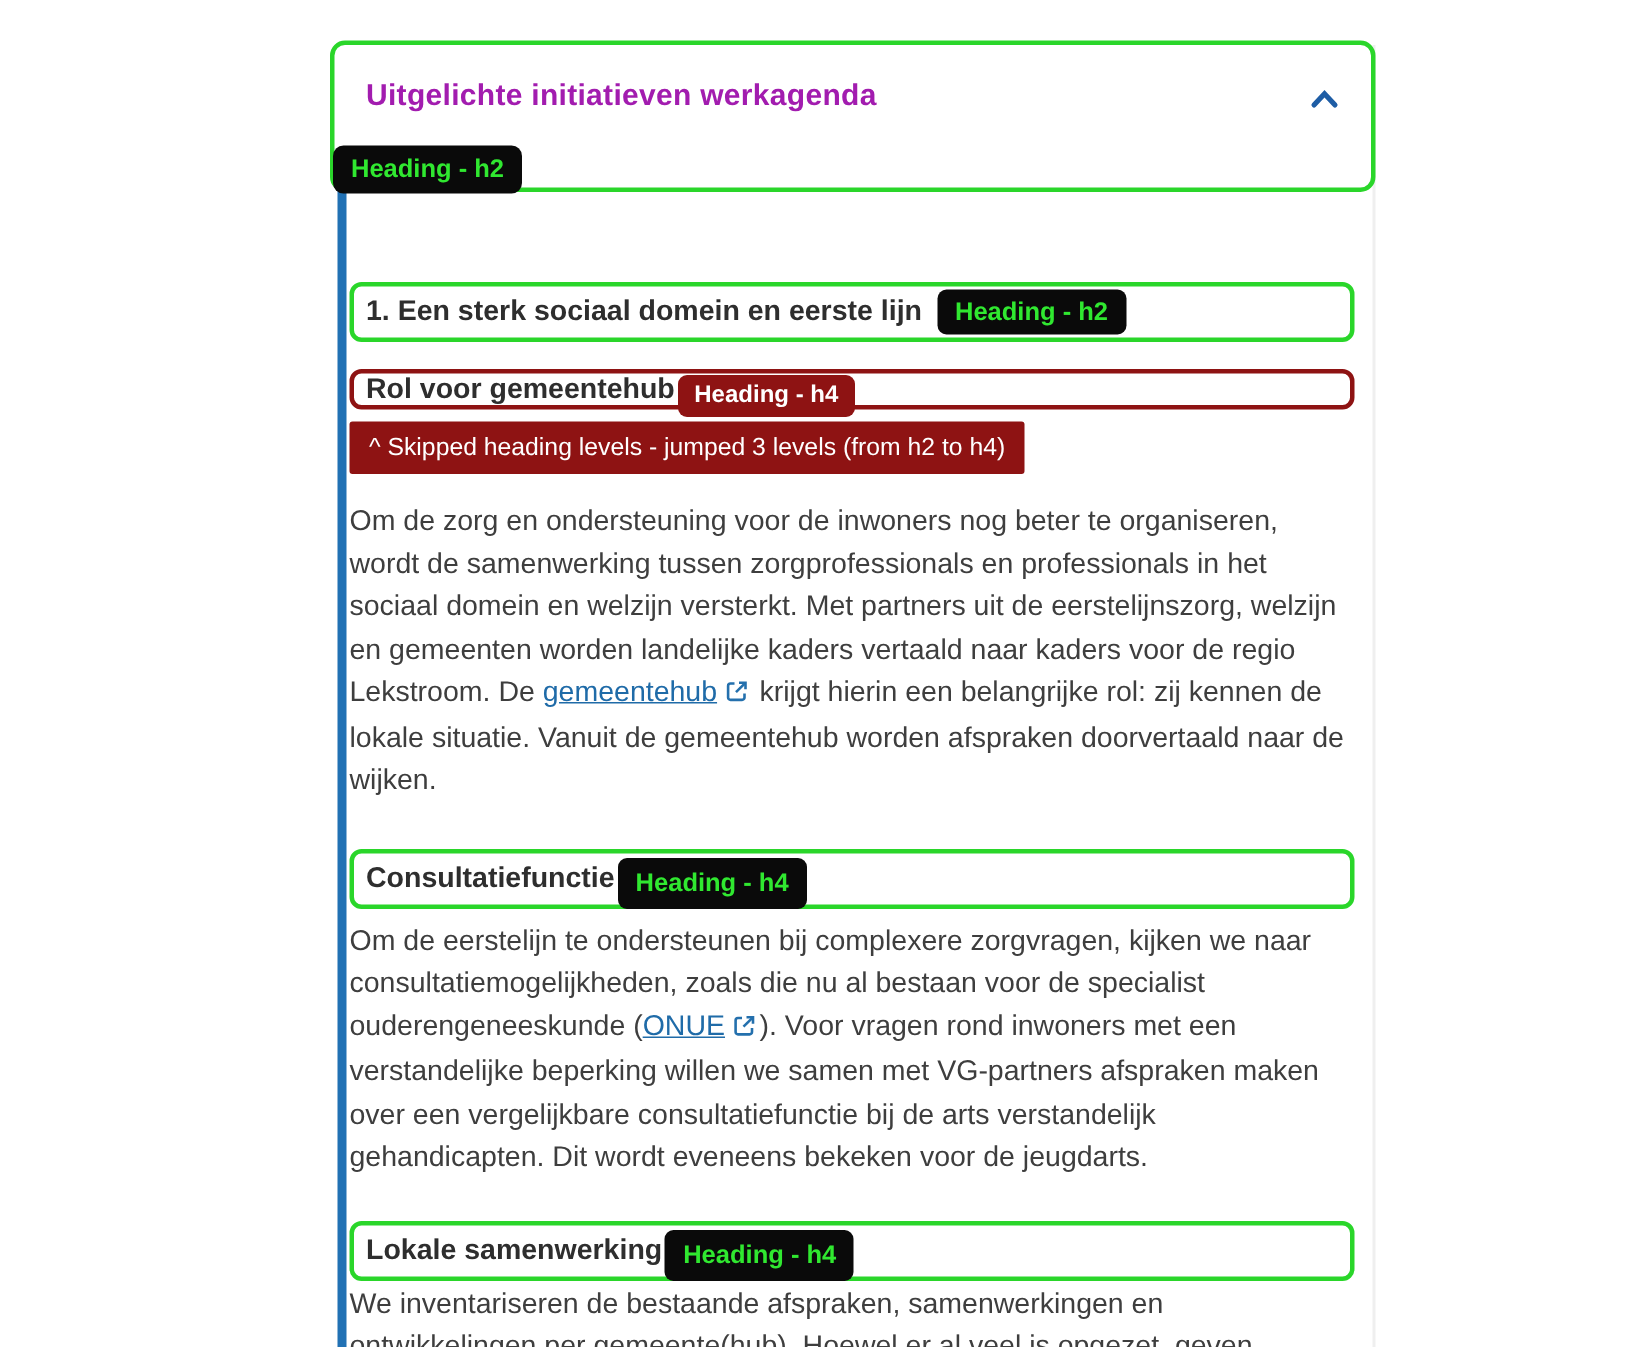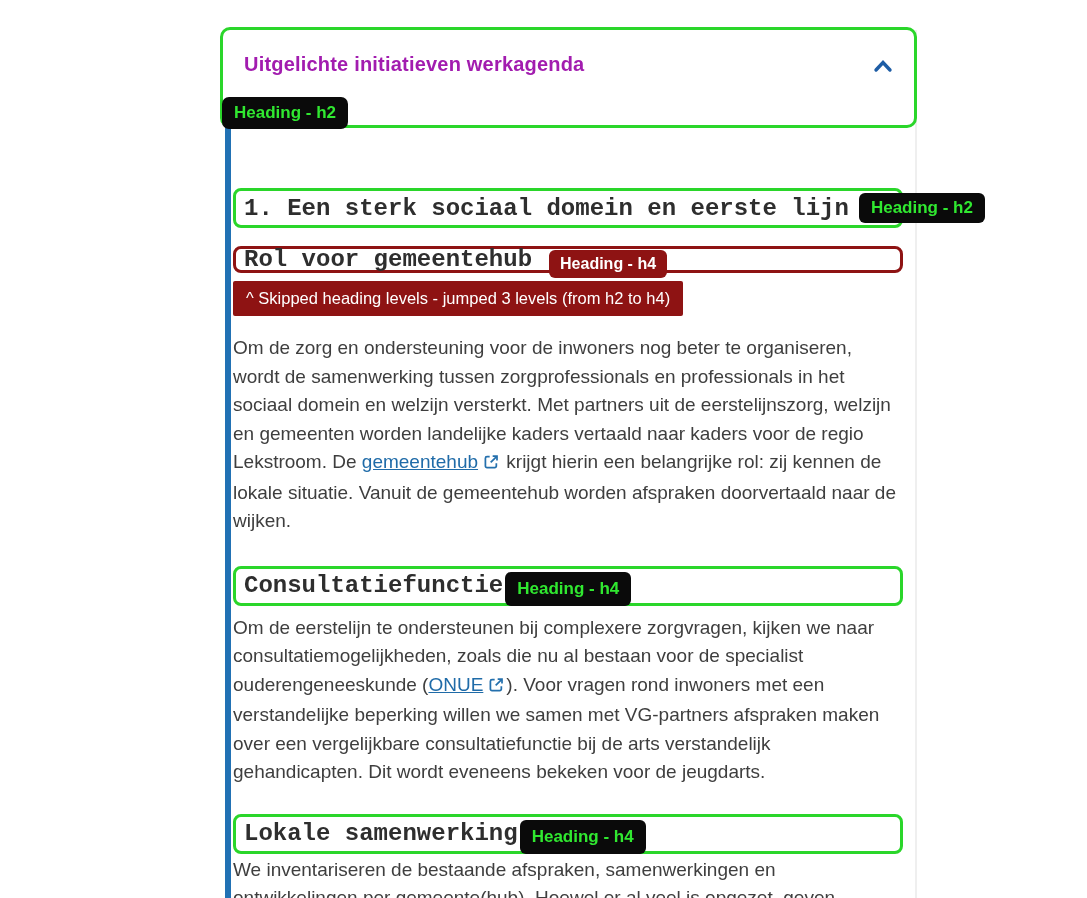--- a/index.html
+++ b/index.html
@@ -25,23 +25,23 @@
   .badge.black { background:#0a0a0a; color:#30e830; }
   .badge.red   { background:#8e1313; color:#ffffff; }
   .badge-main { position:absolute; left:-1px; bottom:-4px; font-size:17px;
     padding:6px 12px; border-radius:7px; }
 
   .content { position:absolute; left:233px; top:188px; width:670px; }
 
   .hbox { border:3px solid; border-radius:8px; background:#ffffff; height:40px;
     display:flex; align-items:center; padding:0 6px; }
   .hbox.green { border-color:#2ad62a; }
-  .hbox.red   { border-color:#8e1313; height:27px;gap:15px; }
-  .htext { font-size:24px; font-weight:bold; color:#2e2e2e; white-space:nowrap;
-    padding-left:2px;font-family:Liberation Mono, monospace; }
+  .hbox.red   { border-color:#8e1313; height:27px; }
+  .htext { font-size:19px; font-weight:bold; color:#2e2e2e; white-space:nowrap;
+    padding-left:2px; }
   .badge-inline-h2 { font-size:17px; padding:5px 12px; margin-left:10px; }
   .badge-inline-h4 { font-size:17px; padding:7px 12px; margin-left:2px;
     position:relative; top:3px; }
   .badge-inline-red { font-size:16px; padding:5px 11px; margin-left:2px;
     position:relative; top:4px; }
 
   .mb-h2   { margin-bottom:18px; }
   .warn-label { margin-top:8px; width:fit-content; background:#8e1313;
     color:#ffffff; font-size:16.5px; padding:8px 13px; border-radius:2px; }
 

